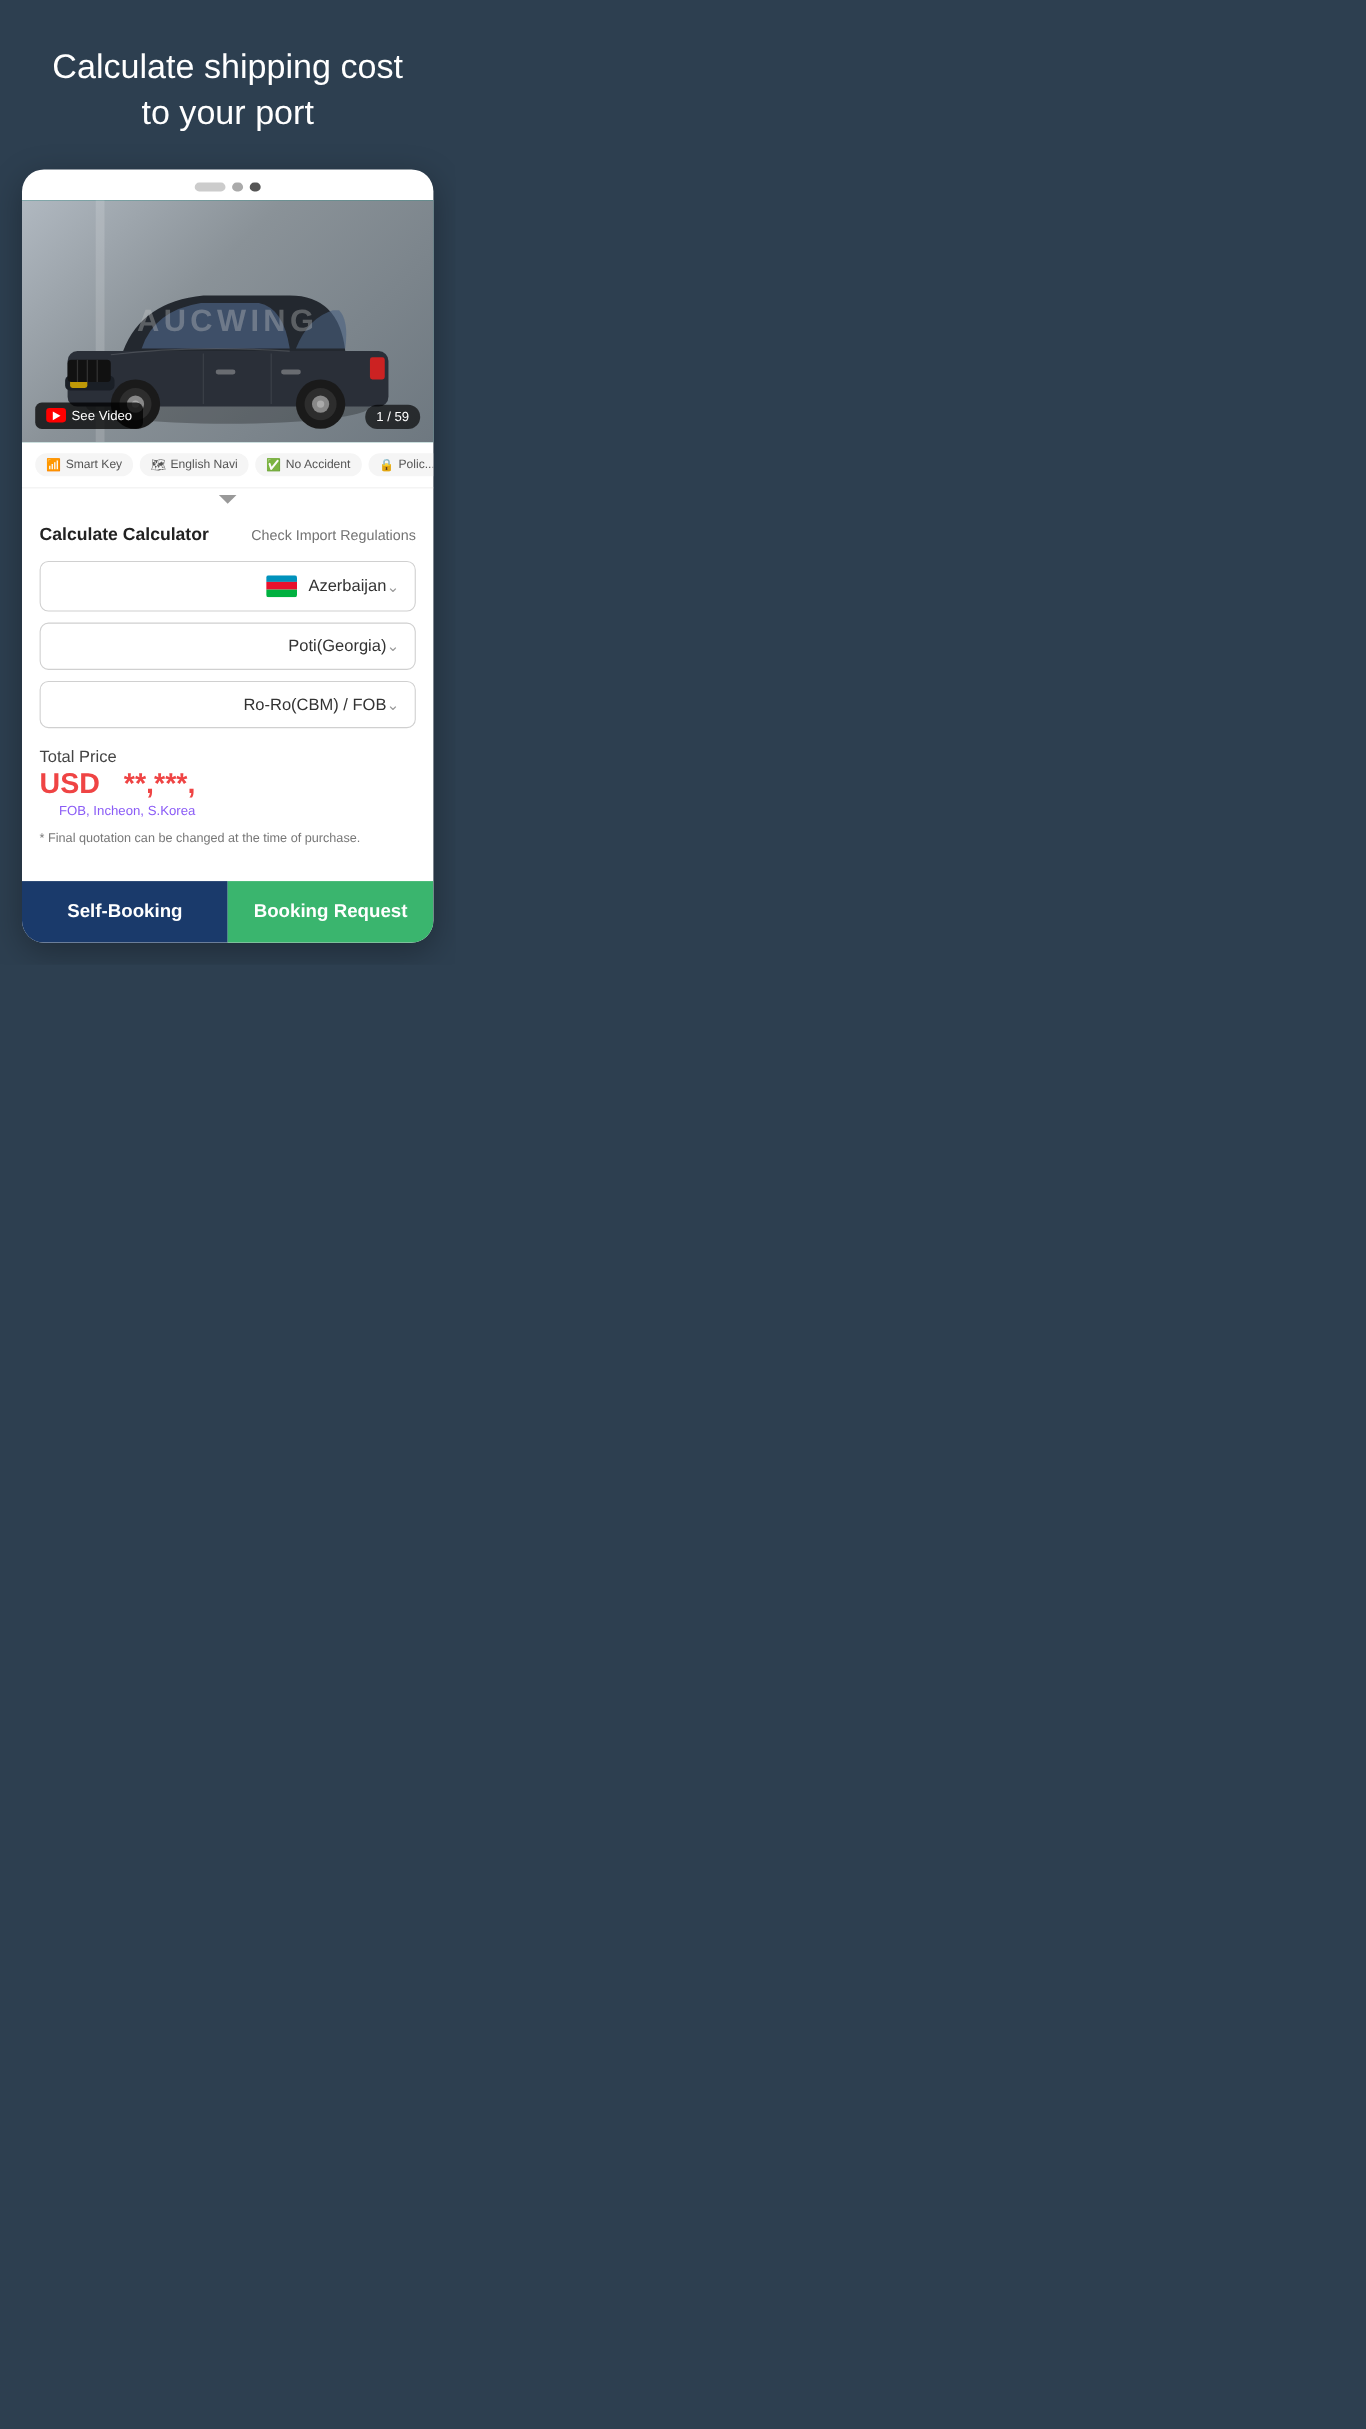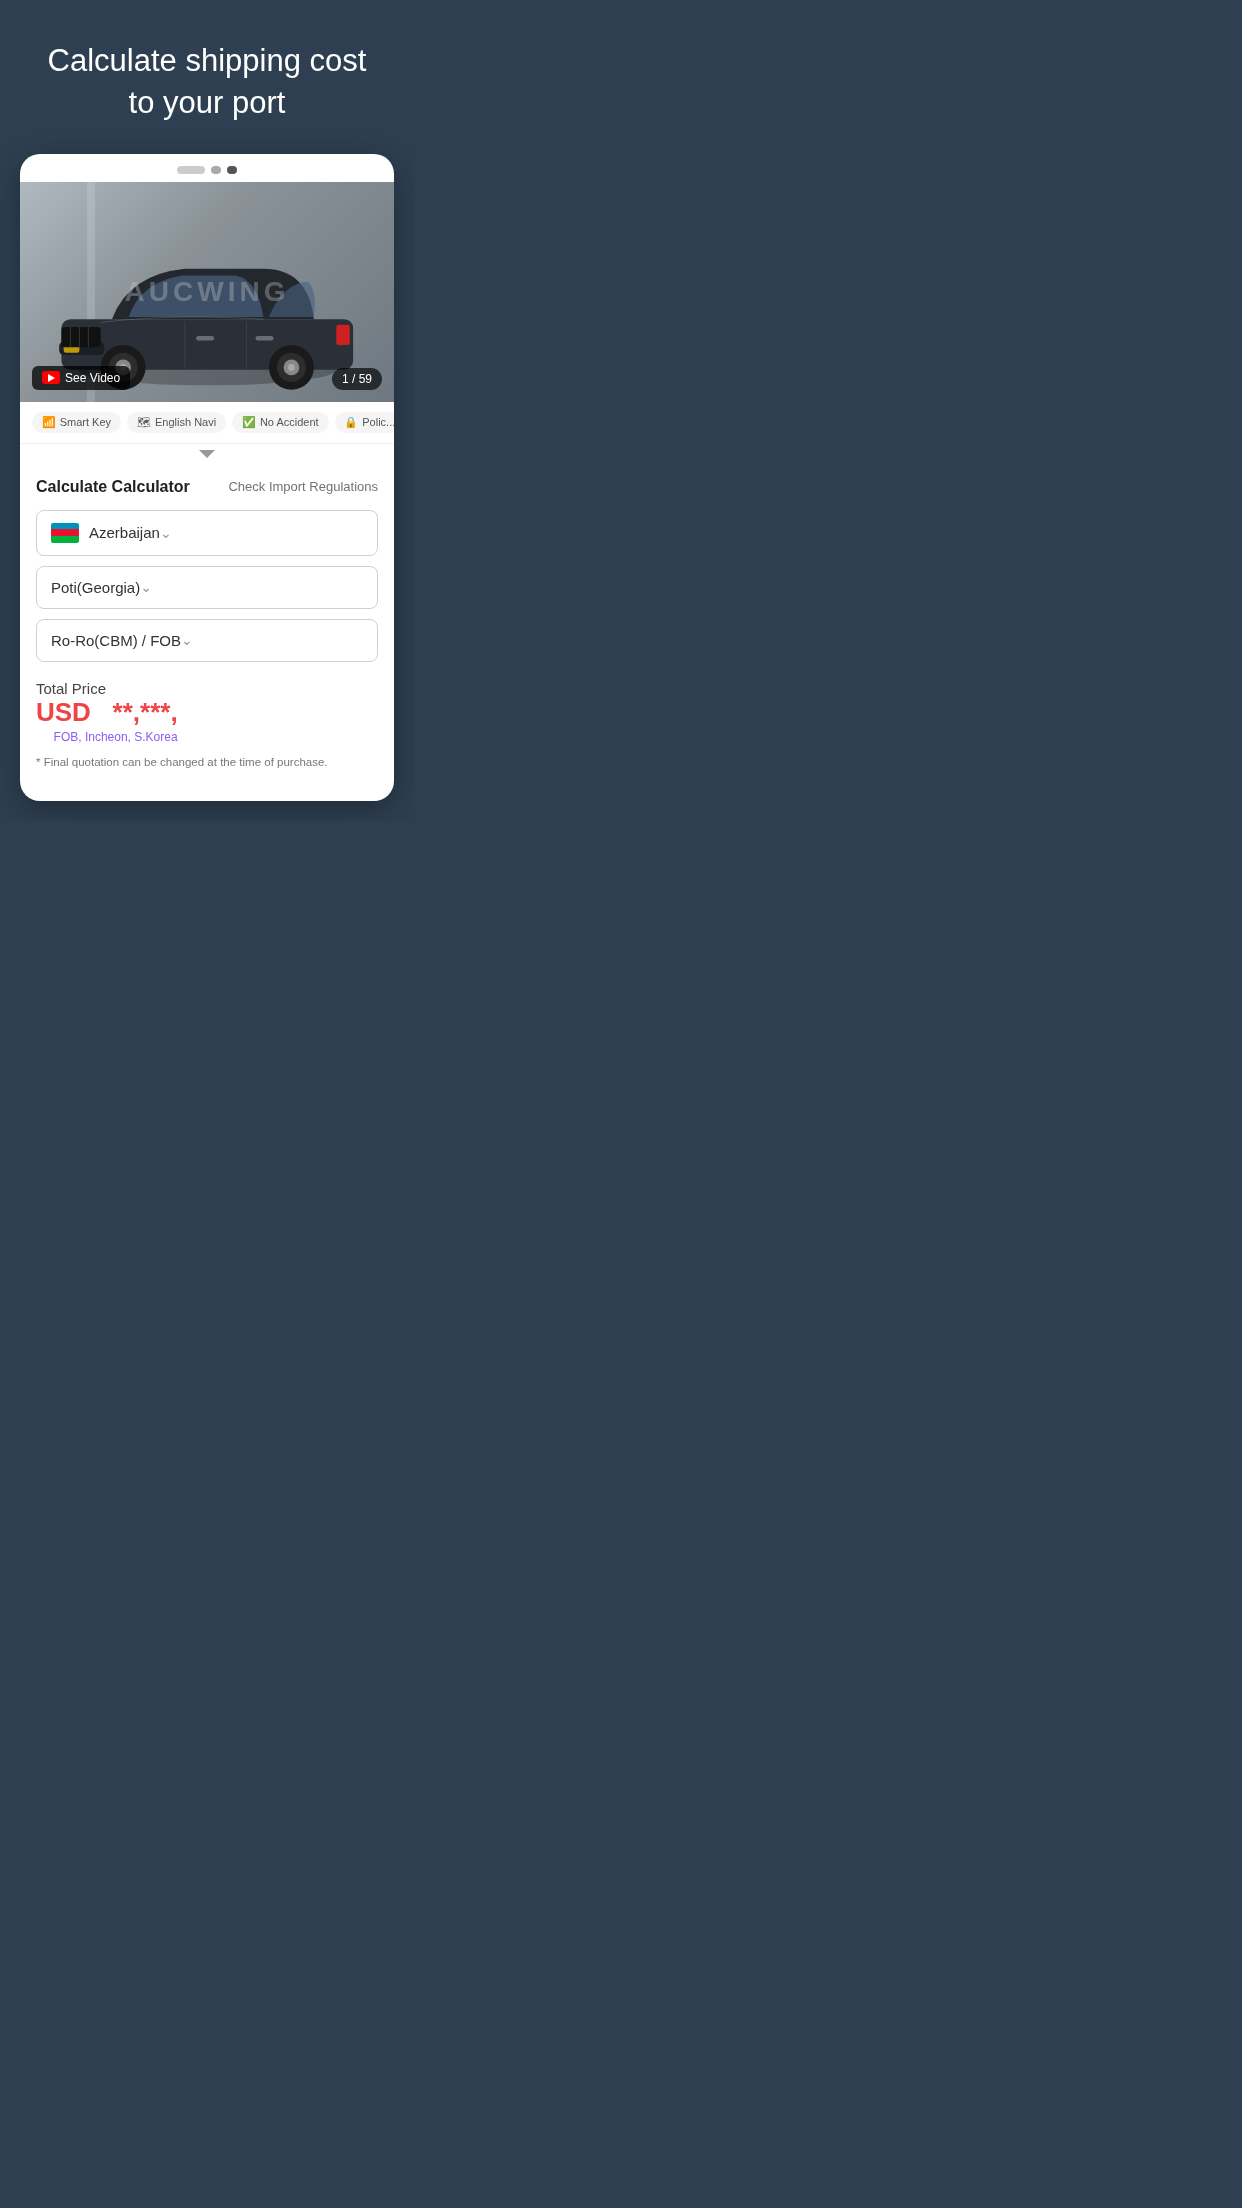--- a/index.html
+++ b/index.html
@@ -172,21 +172,21 @@
 
     .select-field {
       width: 100%;
       border: 1.5px solid #d0d0d0;
       border-radius: 8px;
       padding: 12px 14px;
       font-size: 15px;
       color: #333;
       display: flex;
       align-items: center;
-      justify-content: flex-start;
+      justify-content: flex-end;
       margin-bottom: 10px;
       cursor: pointer;
       background: white;
     }
 
     .select-left {
       display: flex;
       align-items: center;
       gap: 10px;
     }
@@ -445,14 +445,18 @@
         <div class="price-sub">FOB, Incheon, S.Korea</div>
       </div>
     </div>
 
     <div class="disclaimer">
       <div>* Final quotation can be changed at the time of purchase.</div>
     </div>
 
   </div>
 
+  <div class="bottom-buttons">
+    <button class="btn-self-booking">Self-Booking</button>
+    <button class="btn-booking-request">Booking Request</button>
+  </div>
 
 </div>
 
 </body></html>

